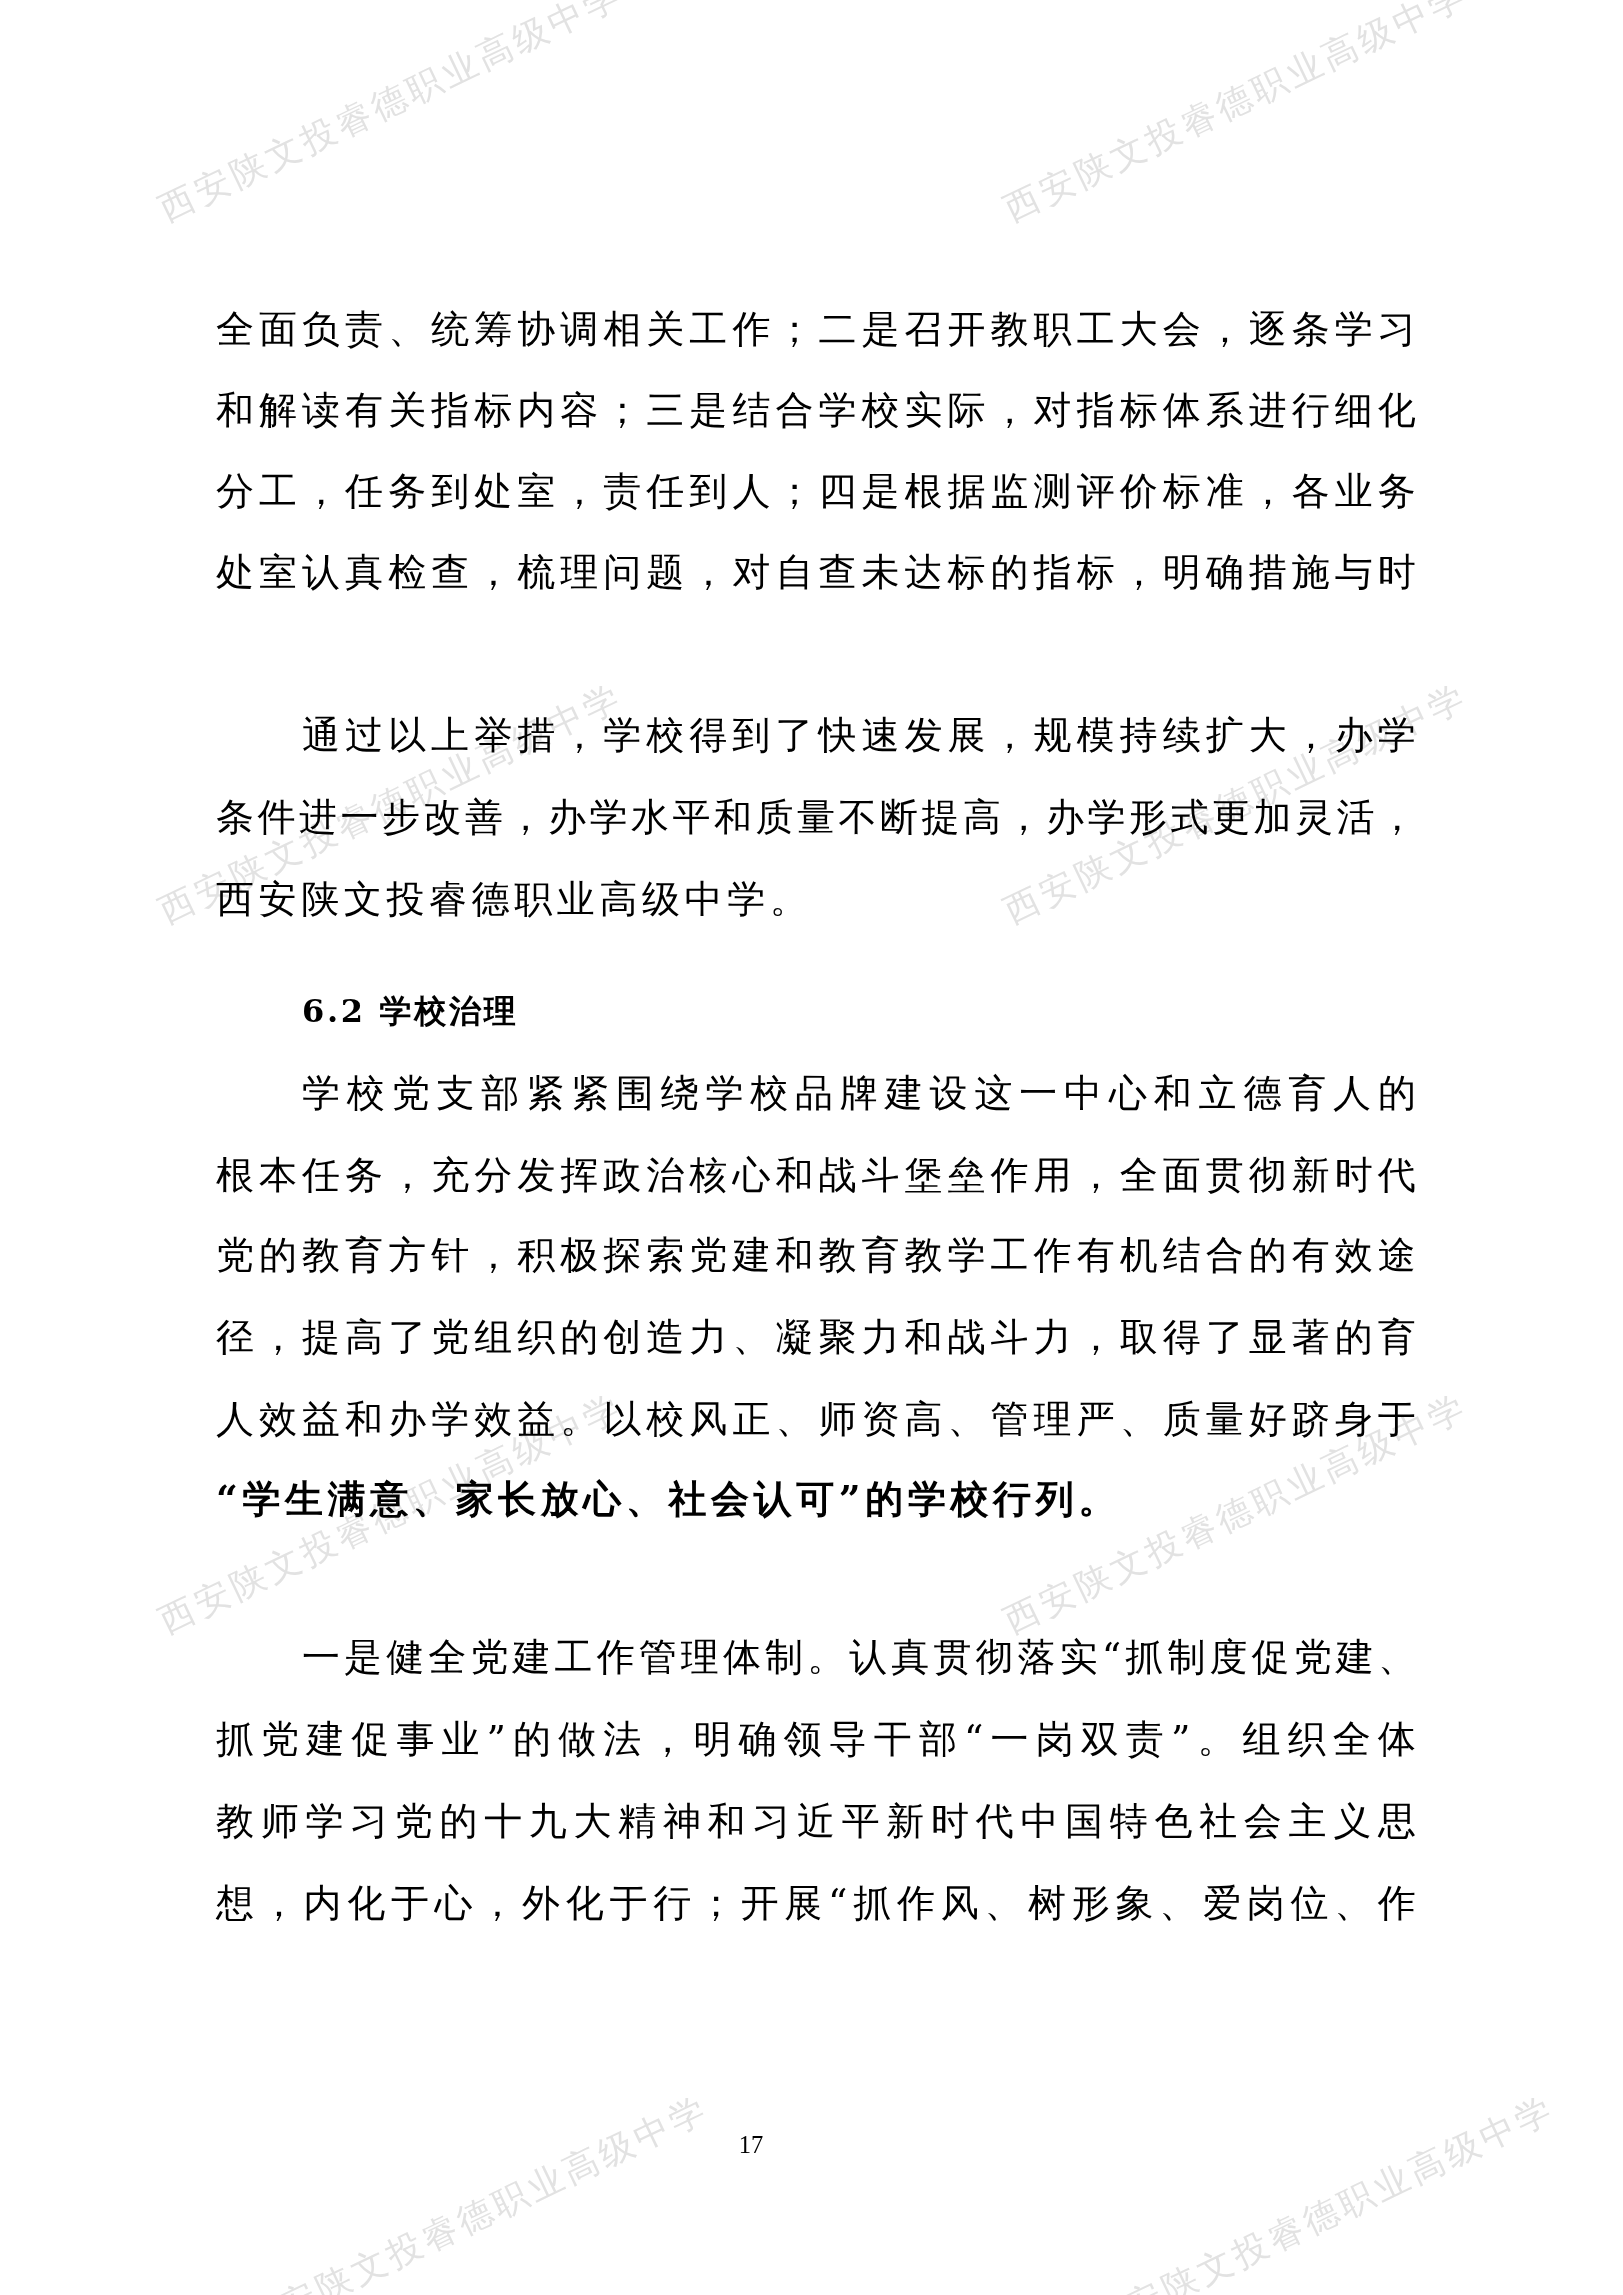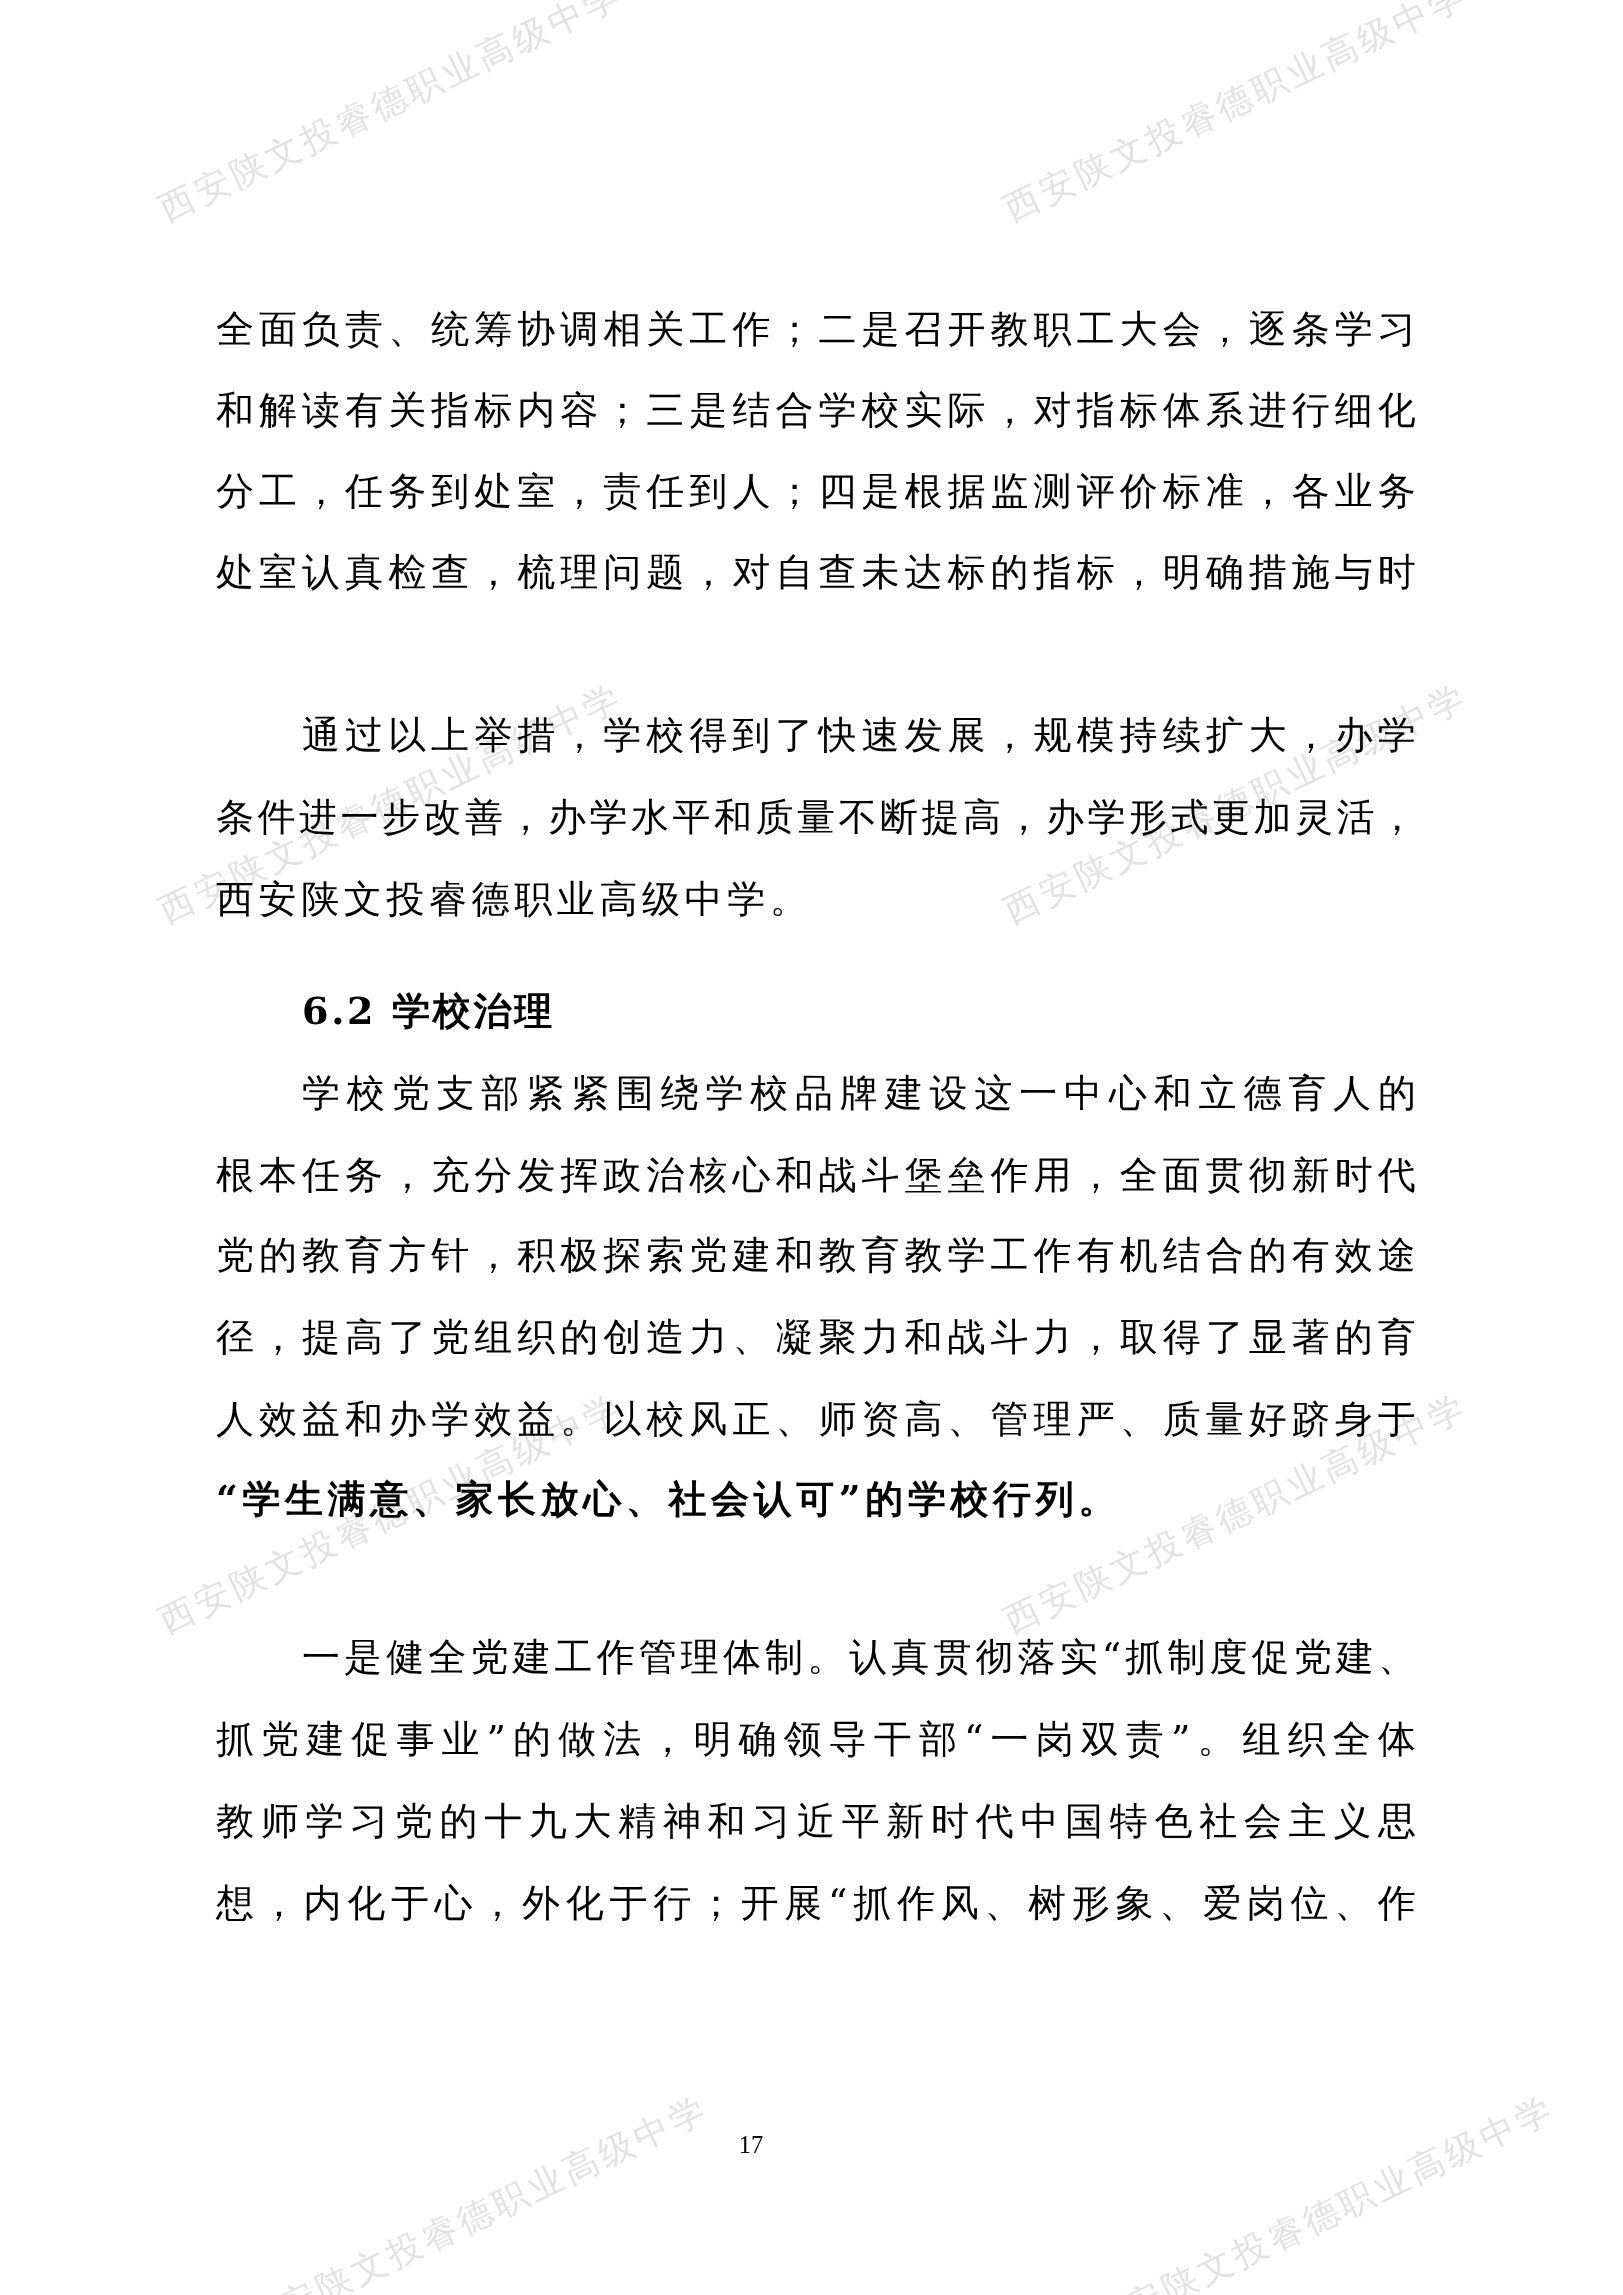--- a/index.html
+++ b/index.html
@@ -9,21 +9,21 @@
   .watermark-layer { position: absolute; inset: 0; pointer-events: none; z-index: 0; }
   .wm { position: absolute; white-space: nowrap; font-family: "DejaVu Sans", sans-serif;
         font-size: 35px; letter-spacing: 4.1px; color: #e2e2e2; transform-origin: center center;
         transform: translate(-50%, -50%) rotate(-25.5deg); font-weight: 300; }
   .content { position: absolute; left: 0; top: 0; width: 100%; height: 100%; z-index: 1; }
   .line { position: absolute; left: 216px; width: 1200px; height: 42px; font-size: 38px; line-height: 42px;
           display: flex; justify-content: space-between; white-space: nowrap; }
   .line.last { justify-content: flex-start; letter-spacing: 4.6px; }
   .line.indent { left: 302px; width: 1114px; }
   .line span.ch { display: inline-block; }
-  .heading { position: absolute; left: 302px; top: 990px; font-size: 38px; line-height: 42px;
+  .heading { position: absolute; left: 302px; top: 990px; font-size: 32px; line-height: 42px;
              font-weight: bold; letter-spacing: 2.7px; white-space: nowrap; }
   .page-number { position: absolute; left: 0; width: 1502px; top: 2131px; text-align: center;
                  font-family: "Liberation Serif", serif; font-size: 24.5px; line-height: 27px; }
 </style>
 </head>
 <body>
 
 <div class="page">
   <div class="watermark-layer" id="wm-layer">
       <div class="wm" style="left: 391px; top: 102px;">西安陕文投睿德职业高级中学</div>

